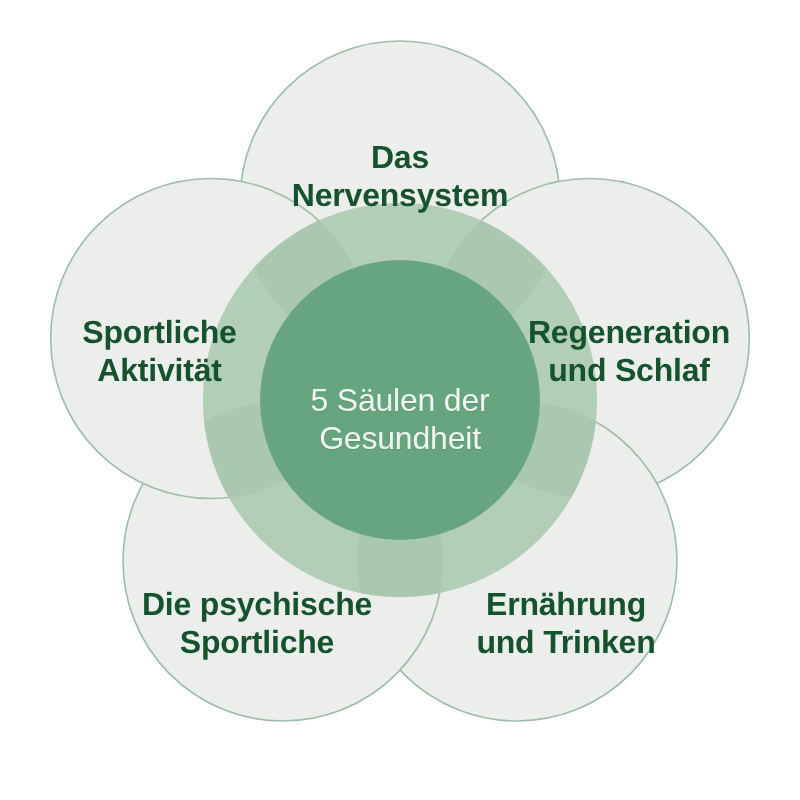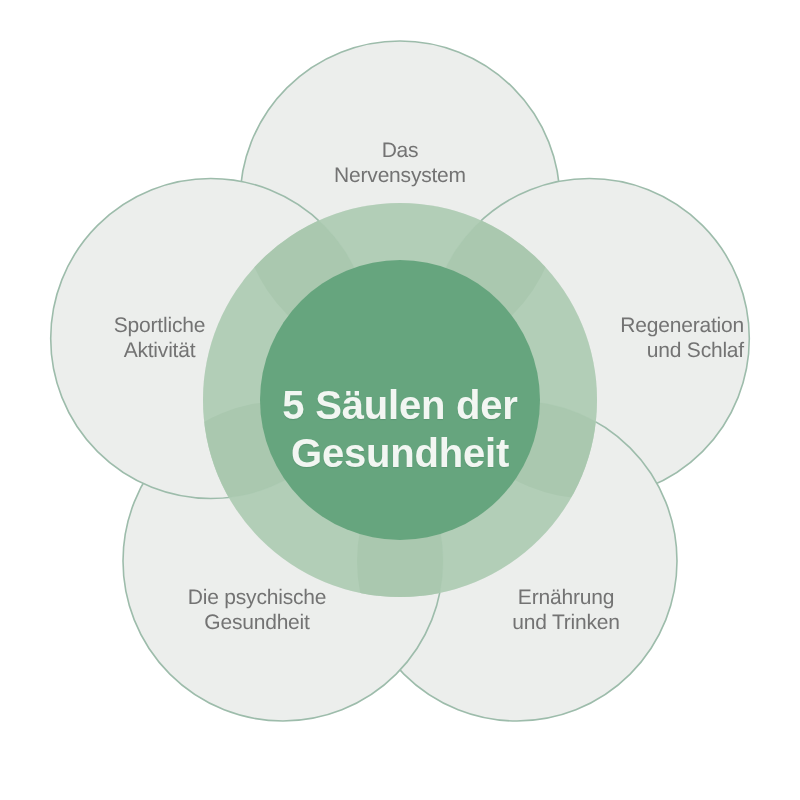--- a/index.html
+++ b/index.html
@@ -24,44 +24,44 @@
     position: absolute;
     left: 0;
     top: 0;
     width: 800px;
     height: 800px;
     display: block;
   }
   .petal-label {
     position: absolute;
     text-align: center;
-    color: #737373;
-    font-weight: 400;
-    font-size: 21px;
+    color: #14532d;
+    font-weight: 700;
+    font-size: 32px;
     line-height: 1.18;
     letter-spacing: -0.2px;
     white-space: pre-line;
     pointer-events: none;
     text-rendering: geometricPrecision;
   }
   .center-label {
     position: absolute;
     text-align: center;
     color: #f2f6f2;
-    font-weight: 700;
-    font-size: 40px;
+    font-weight: 400;
+    font-size: 32px;
     line-height: 1.2;
     letter-spacing: -0.2px;
     white-space: pre-line;
     pointer-events: none;
     text-shadow: 0 1px 1px rgba(40,90,60,0.18);
   }
   
   #label-top      { left: 270px; top: 139px;  width: 260px; }
-  #label-right    { left: 514px; top: 314px;  width: 230px; text-align: right; }
+  #label-right    { left: 514px; top: 314px;  width: 230px; }
   #label-bottomright { left: 451px; top: 586px; width: 230px; }
   #label-bottomleft  { left: 132px; top: 586px; width: 250px; }
   #label-left     { left: 42px;  top: 314px;  width: 235px; }
   #label-center   { left: 250px; top: 381px;  width: 300px; }
 </style>
 </head>
 <body>
 
 <div id="diagram-root">
 
@@ -100,21 +100,21 @@
   <div class="petal-label" id="label-top">Das
 Nervensystem</div>
 
   <div class="petal-label" id="label-right">Regeneration
 und Schlaf</div>
 
   <div class="petal-label" id="label-bottomright">Ernährung
 und Trinken</div>
 
   <div class="petal-label" id="label-bottomleft">Die psychische
-Gesundheit</div>
+Sportliche</div>
 
   <div class="petal-label" id="label-left">Sportliche
 Aktivität</div>
 
   <div class="center-label" id="label-center">5 Säulen der
 Gesundheit</div>
 
 </div>
 
 </body></html>

